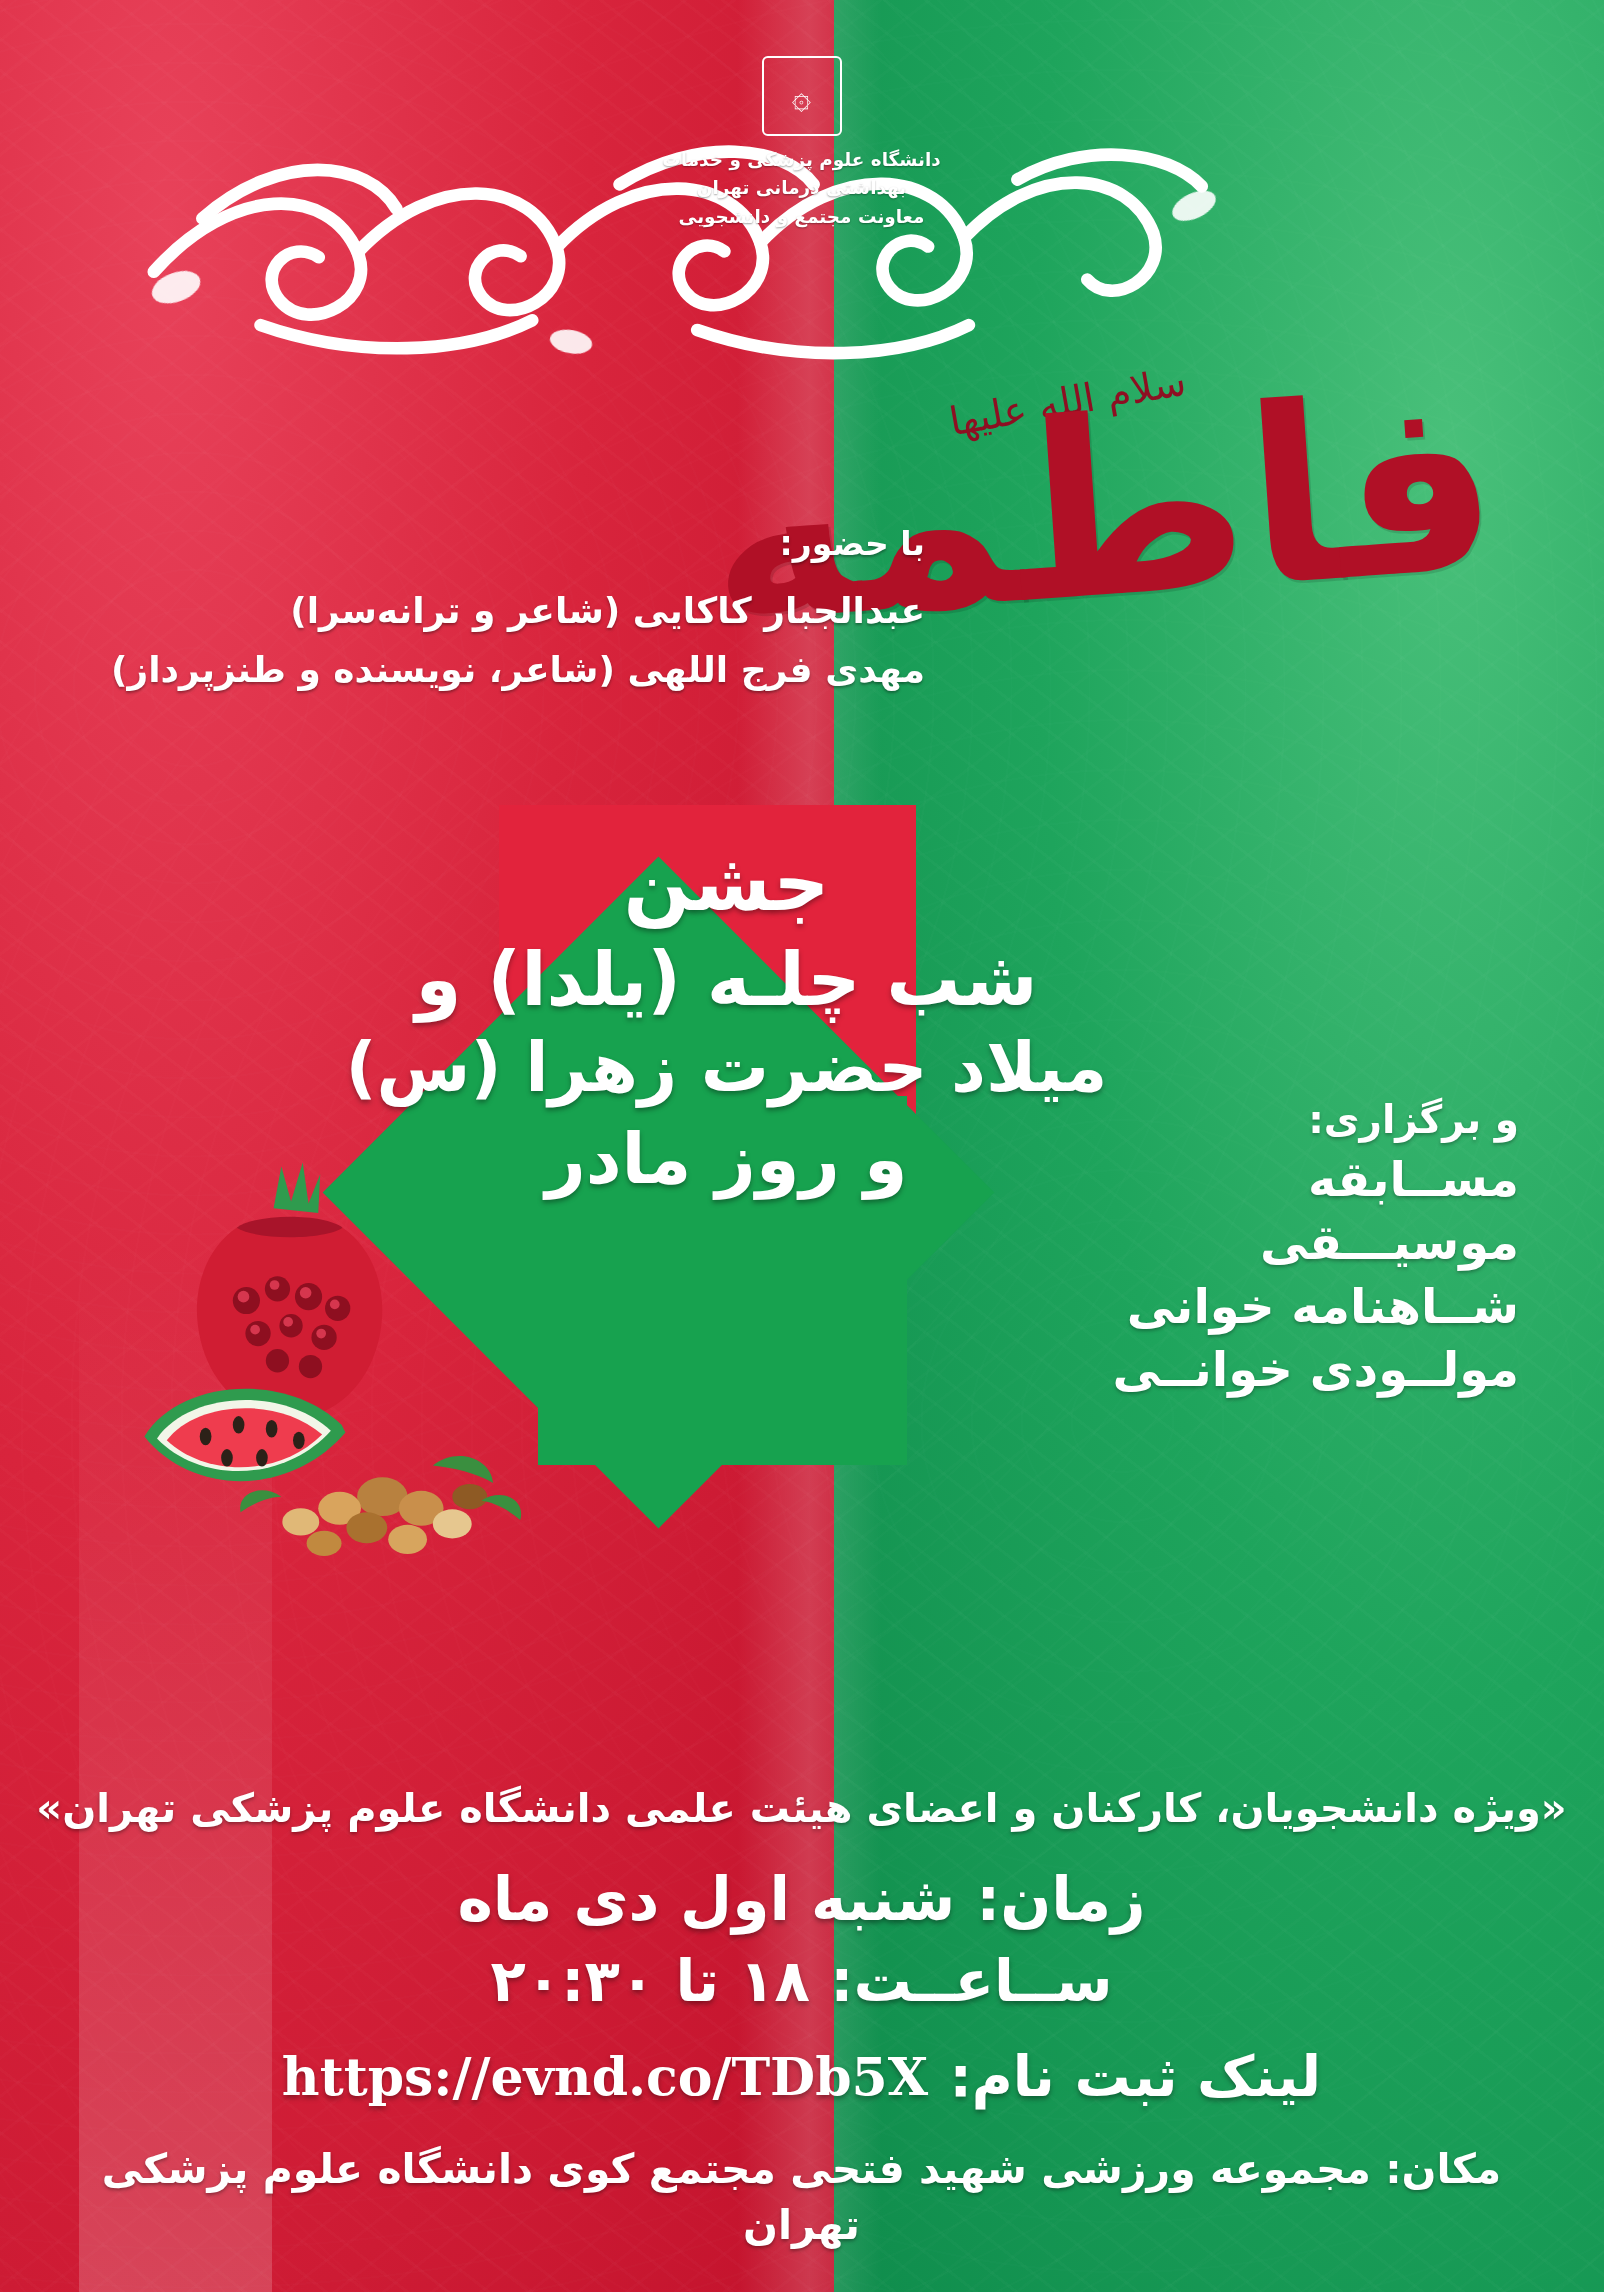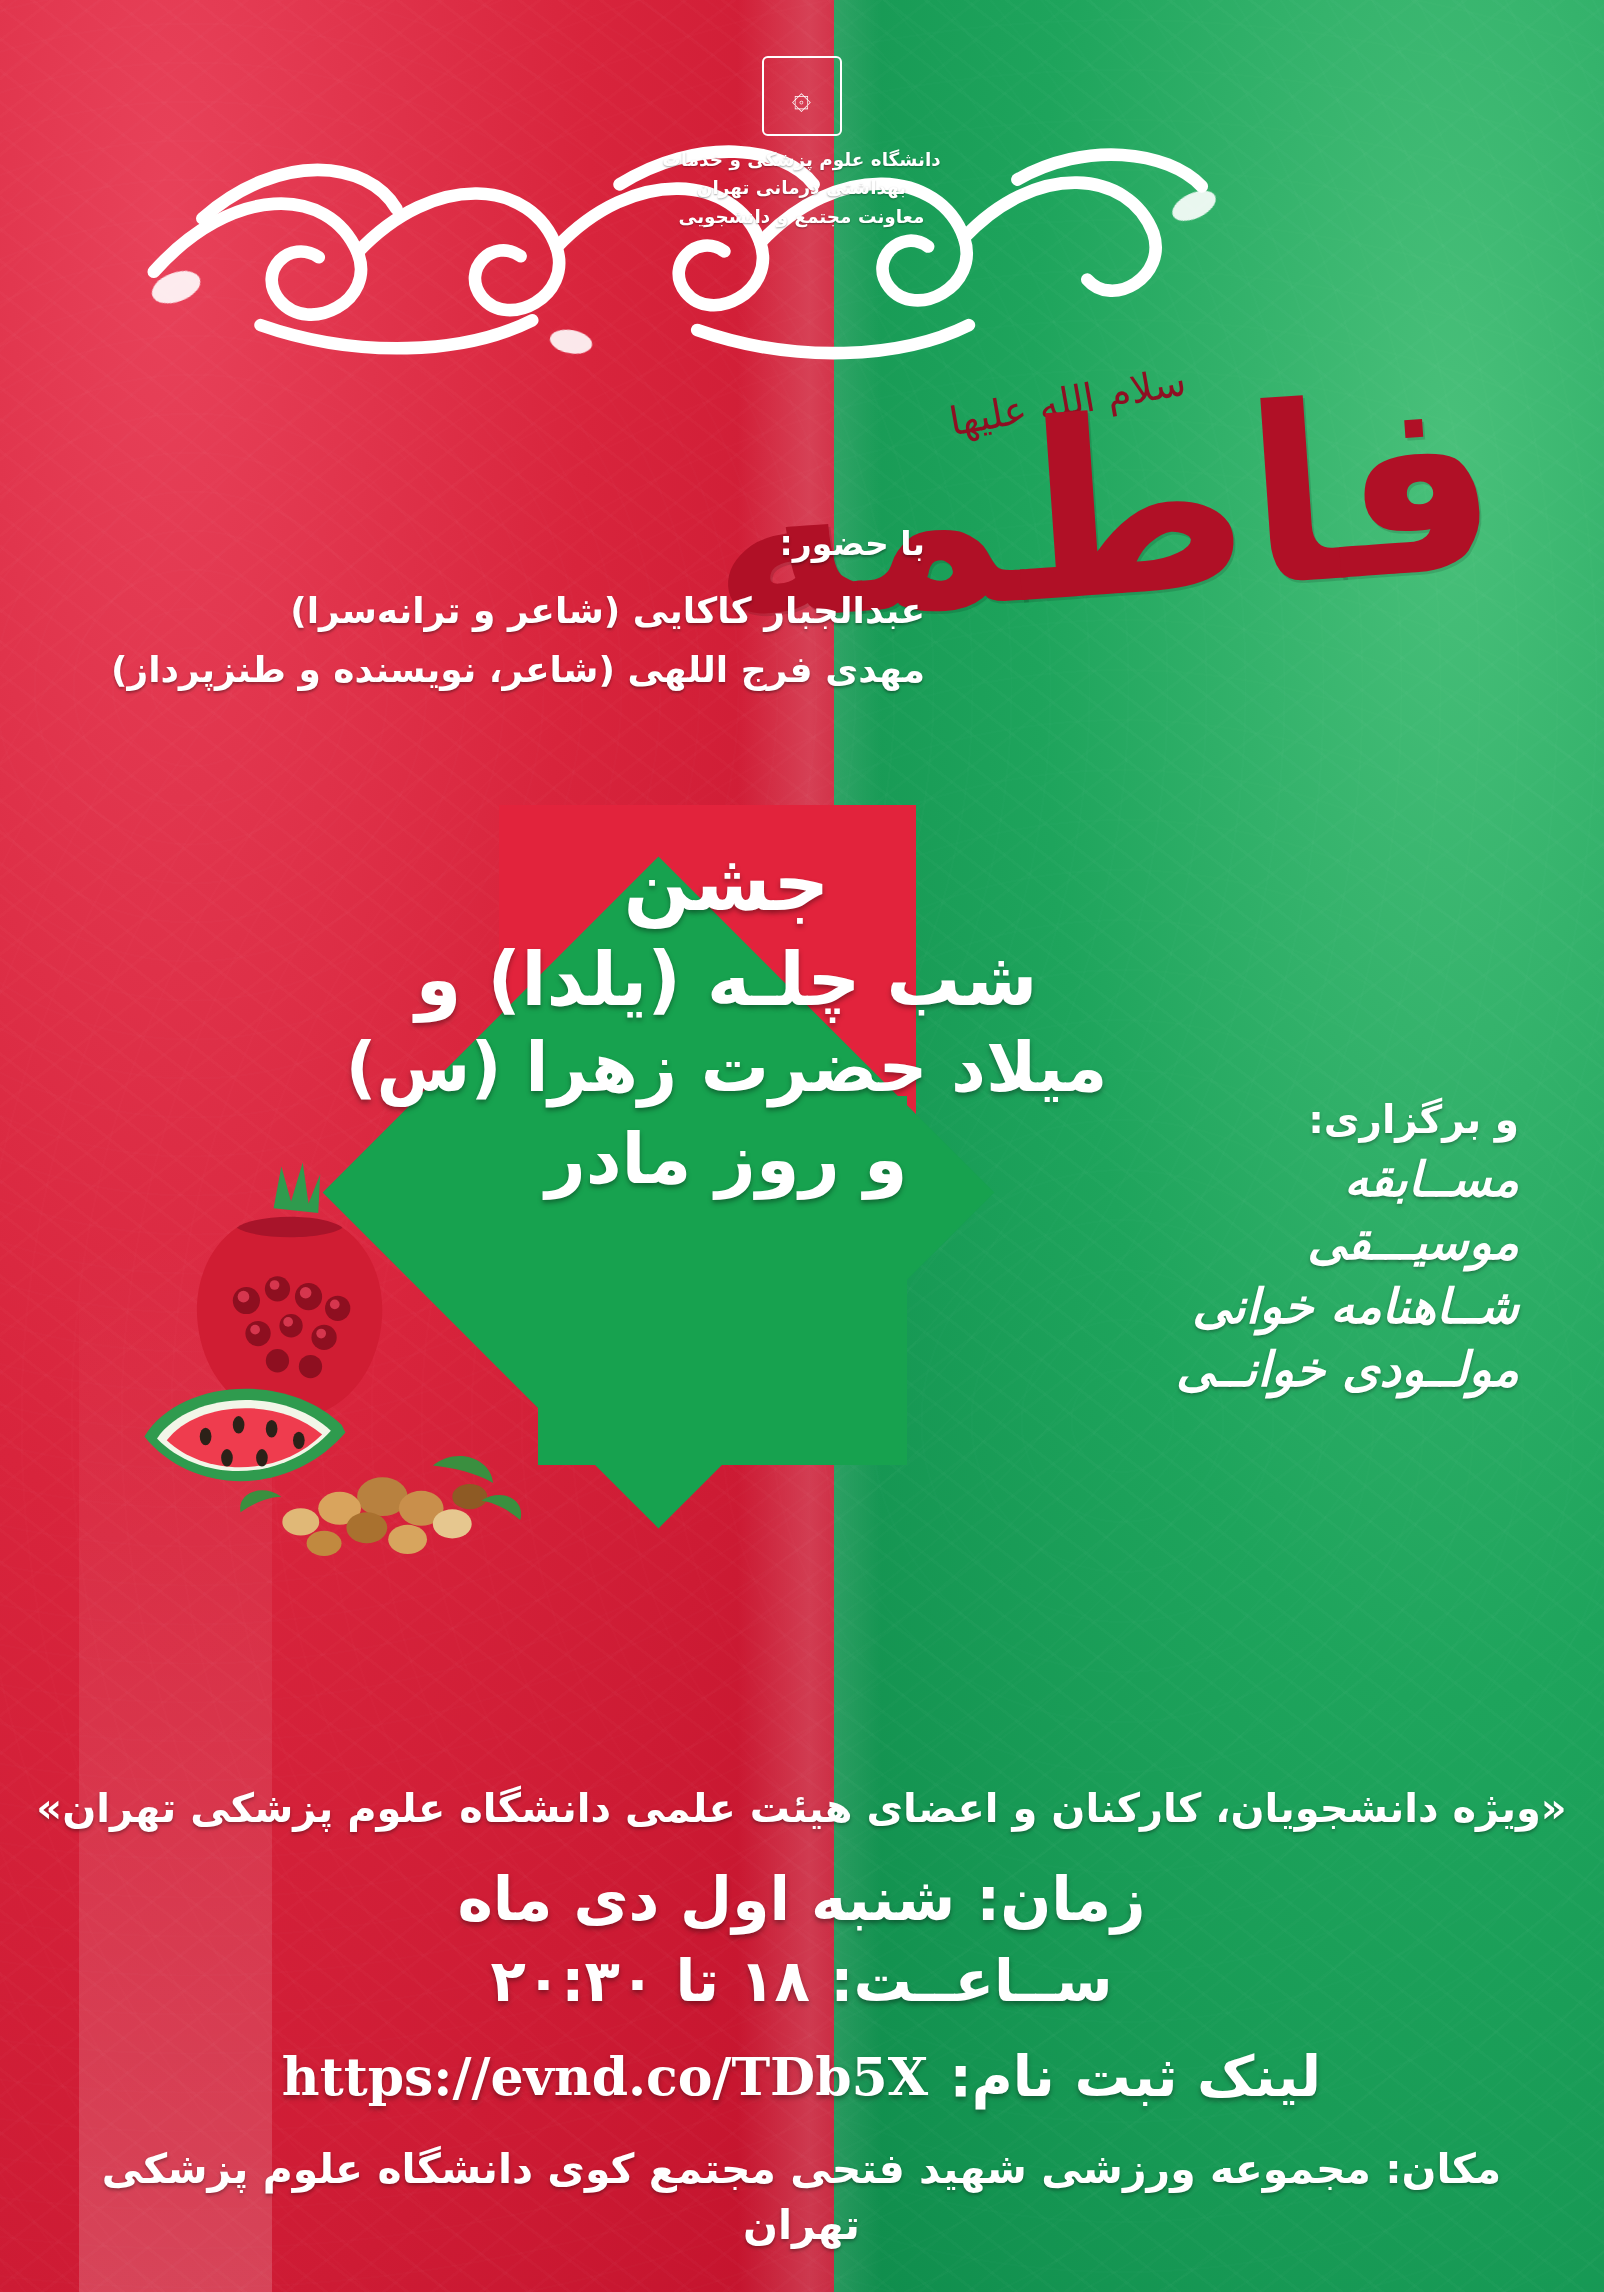--- a/index.html
+++ b/index.html
@@ -241,21 +241,20 @@
     font-weight: bold;
     margin-bottom: 5.8px;
     text-shadow: 0 1.9px 3.9px rgba(0,0,0,.3);
   }
   .program .p-item {
     font-size: 48px;
     font-weight: bold;
     line-height: 1.32;
     letter-spacing: 1.9px;
     text-shadow: 0 1.9px 3.9px rgba(0,0,0,.3);
-    font-style: italic;
   }
 
   
   .fruit {
     position: absolute;
     left: 92px;
     top: 1116px;
     width: 505px;
     height: 505px;
     z-index: 9;

